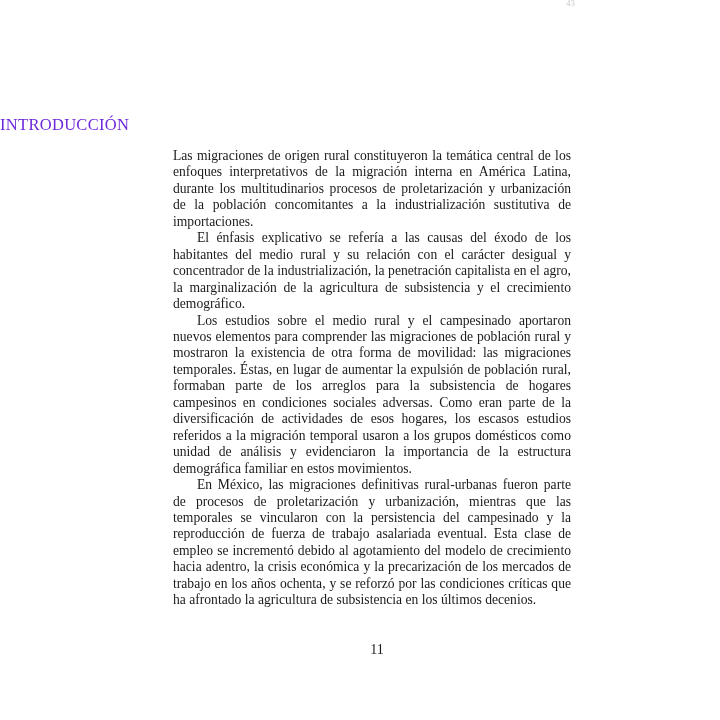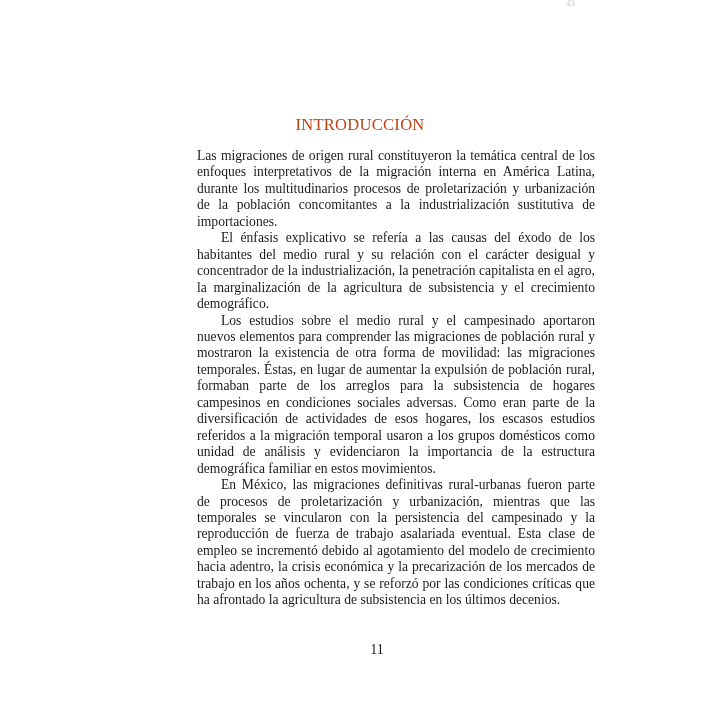--- a/index.html
+++ b/index.html
@@ -5,26 +5,26 @@
     html, body { margin: 0; padding: 0; background: #ffffff; }
     body { width: 720px; height: 720px; position: relative; overflow: hidden; }
     .page {
       position: absolute; left: 0; top: 0; width: 720px; height: 720px; background: #fff;
       font-family: Liberation Serif, serif; color: #1a1a1a;
     }
     .corner-mark {
       position: absolute; left: 566px; top: -2px; font-size: 9px; color: #c8c8c8;
     }
     .title {
-      position: absolute; left: 0; width: 720px; top: 115px; text-align: center;
-      font-size: 16.5px; letter-spacing: 0.3px; color: #c2410c;
+      position: absolute; left: 0; width: 720px; top: 115px; text-align: left;
+      font-size: 16.5px; letter-spacing: 0.3px; color: #6d28d9;
     }
     .body-text {
       position: absolute; left: 173px; top: 148px; width: 398px;
-      font-size: 13.6px; line-height: 16.45px; text-align: justify; margin-left: 24px;
+      font-size: 13.6px; line-height: 16.45px; text-align: justify;
     }
     .body-text p { margin: 0; text-indent: 0; }
     .body-text p + p { text-indent: 24px; }
     .page-number {
       position: absolute; left: 0; width: 720px; top: 642px; text-align: center; font-size: 14px; padding-left: 17px;
     }
   </style>
 </head>
 <body>
 

